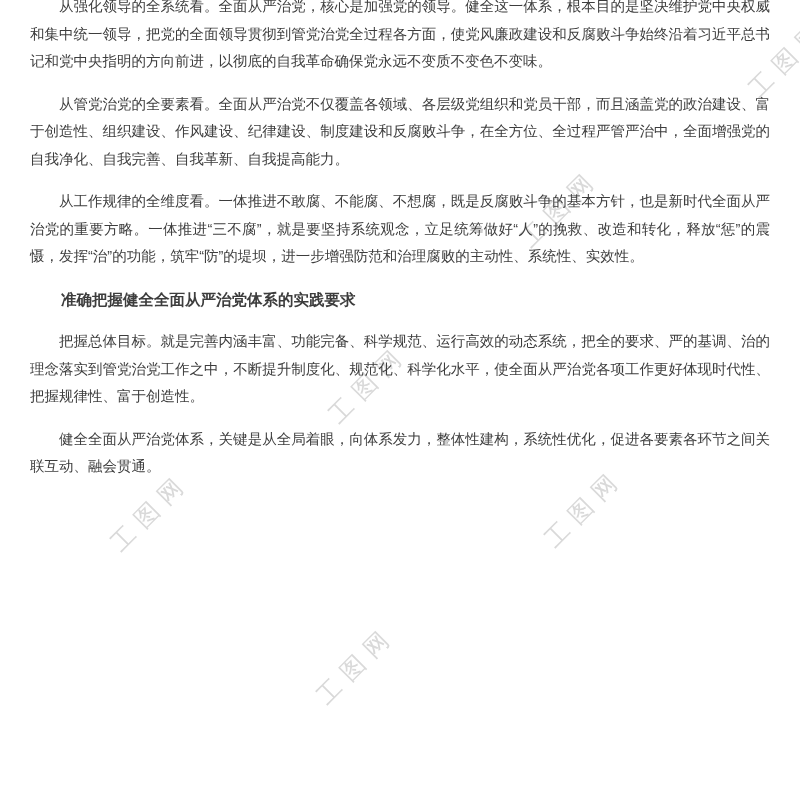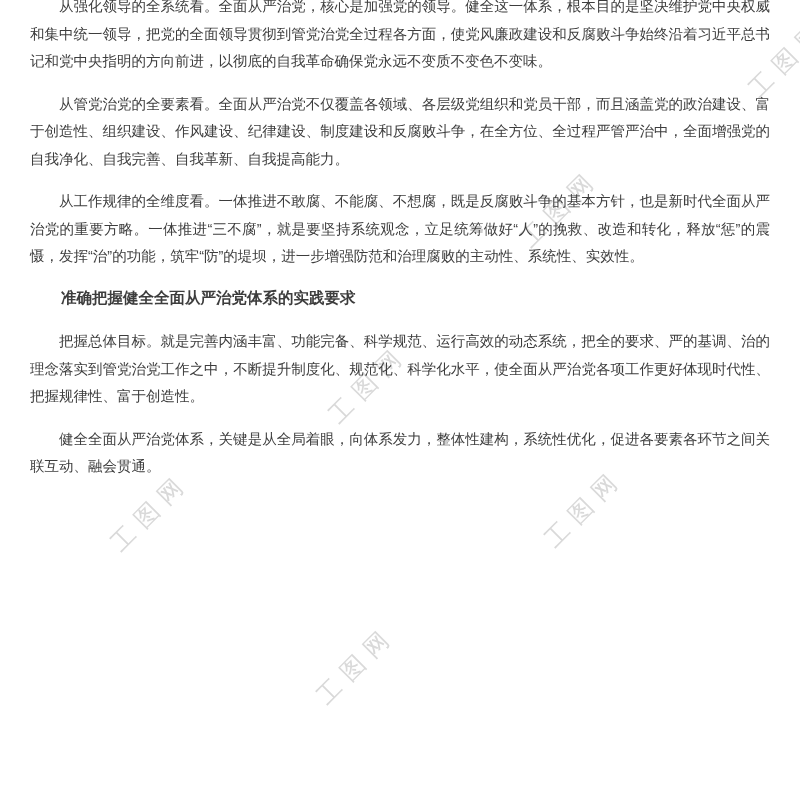--- a/index.html
+++ b/index.html
@@ -41,21 +41,20 @@
     text-align: justify;
   }
   .doc p {
     margin: 0 0 15px 0;
     text-indent: 2em;
   }
   .doc p.heading {
     font-weight: bold;
     font-size: 15.5px;
     margin: 8px 0 15px 0;
-    font-family: Liberation Mono, monospace;
   }
 </style>
 </head>
 <body>
 
 <div class="watermark-layer">
     <span class="wm" style="left: 788px; top: 58px; color: rgba(120, 120, 120, 0.28);">工图网</span>
     <span class="wm" style="left: 560px; top: 208px; color: rgba(120, 120, 120, 0.28);">工图网</span>
     <span class="wm" style="left: 368px; top: 384px; color: rgba(120, 120, 120, 0.28);">工图网</span>
     <span class="wm" style="left: 584px; top: 508px; color: rgba(120, 120, 120, 0.28);">工图网</span>

